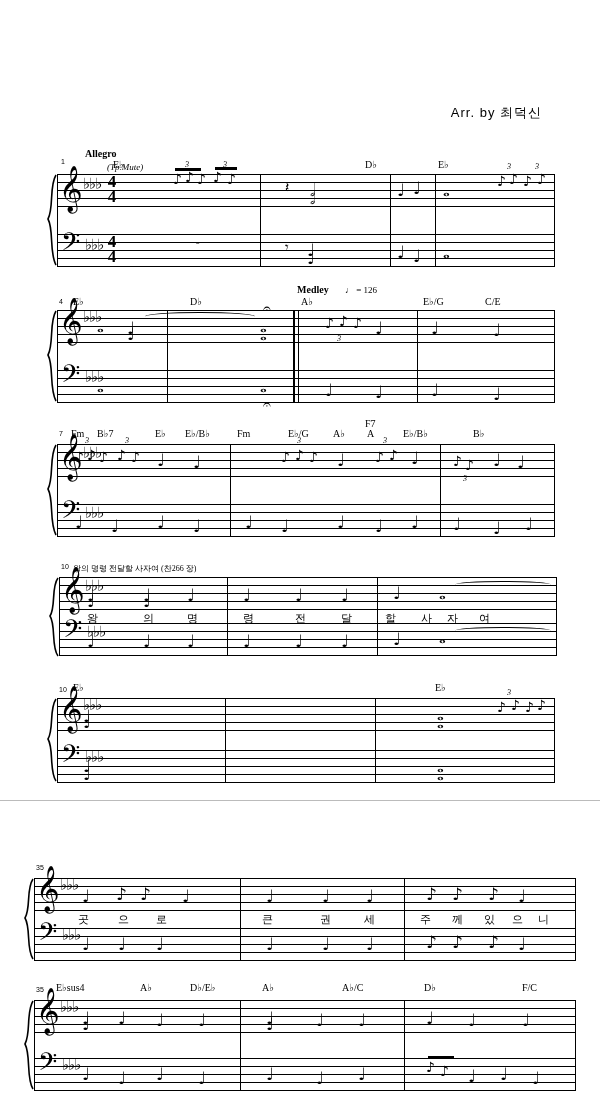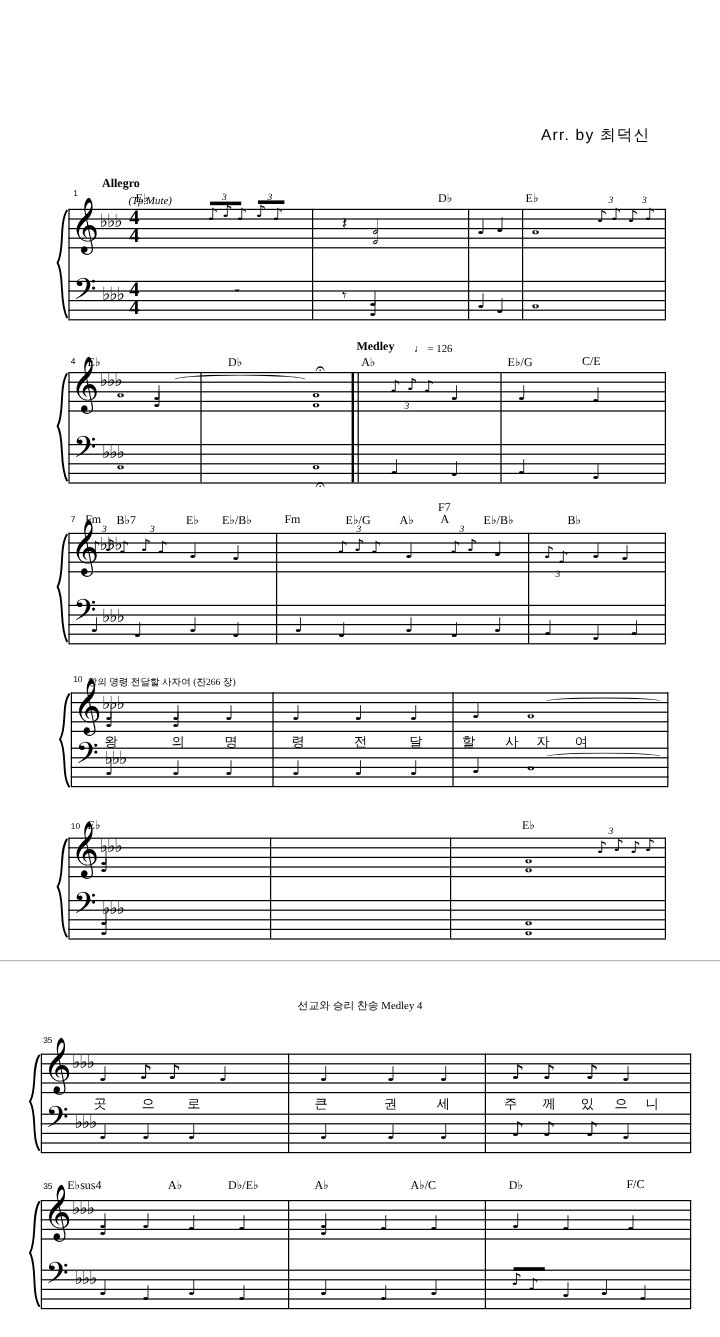--- a/index.html
+++ b/index.html
@@ -402,21 +402,20 @@
     <div class="trip" style="left:462px;top:0px;">3</div>
 
     <div class="note" style="left:38px;top:70px;">♩</div>
     <div class="note" style="left:38px;top:78px;">♩</div>
     <div class="note" style="left:392px;top:70px;">𝅝</div>
     <div class="note" style="left:392px;top:78px;">𝅝</div>
   </div>
 
   <div class="hr-sep" style="top:800px;"></div>
 
-  <div class="pagefooter">선교와 승리 찬송 Medley 4</div>
 
   <div class="system" style="left:22px;top:868px;width:556px;height:92px;">
     <div class="meas-num" style="left:14px;top:-4px;">35</div>
     <div class="brace" style="left:0px;top:10px;">
       <svg width="12" height="82" viewBox="0 0 12 82">
           <path d="M11 1 C4 11, 9 30, 3 40 C9 50, 4 71, 11 81" stroke="#000" stroke-width="1.6" fill="none"></path>
         </svg>
     </div>
 
     <div class="staff" style="left:12px;top:10px;width:542px;height:32px;">

